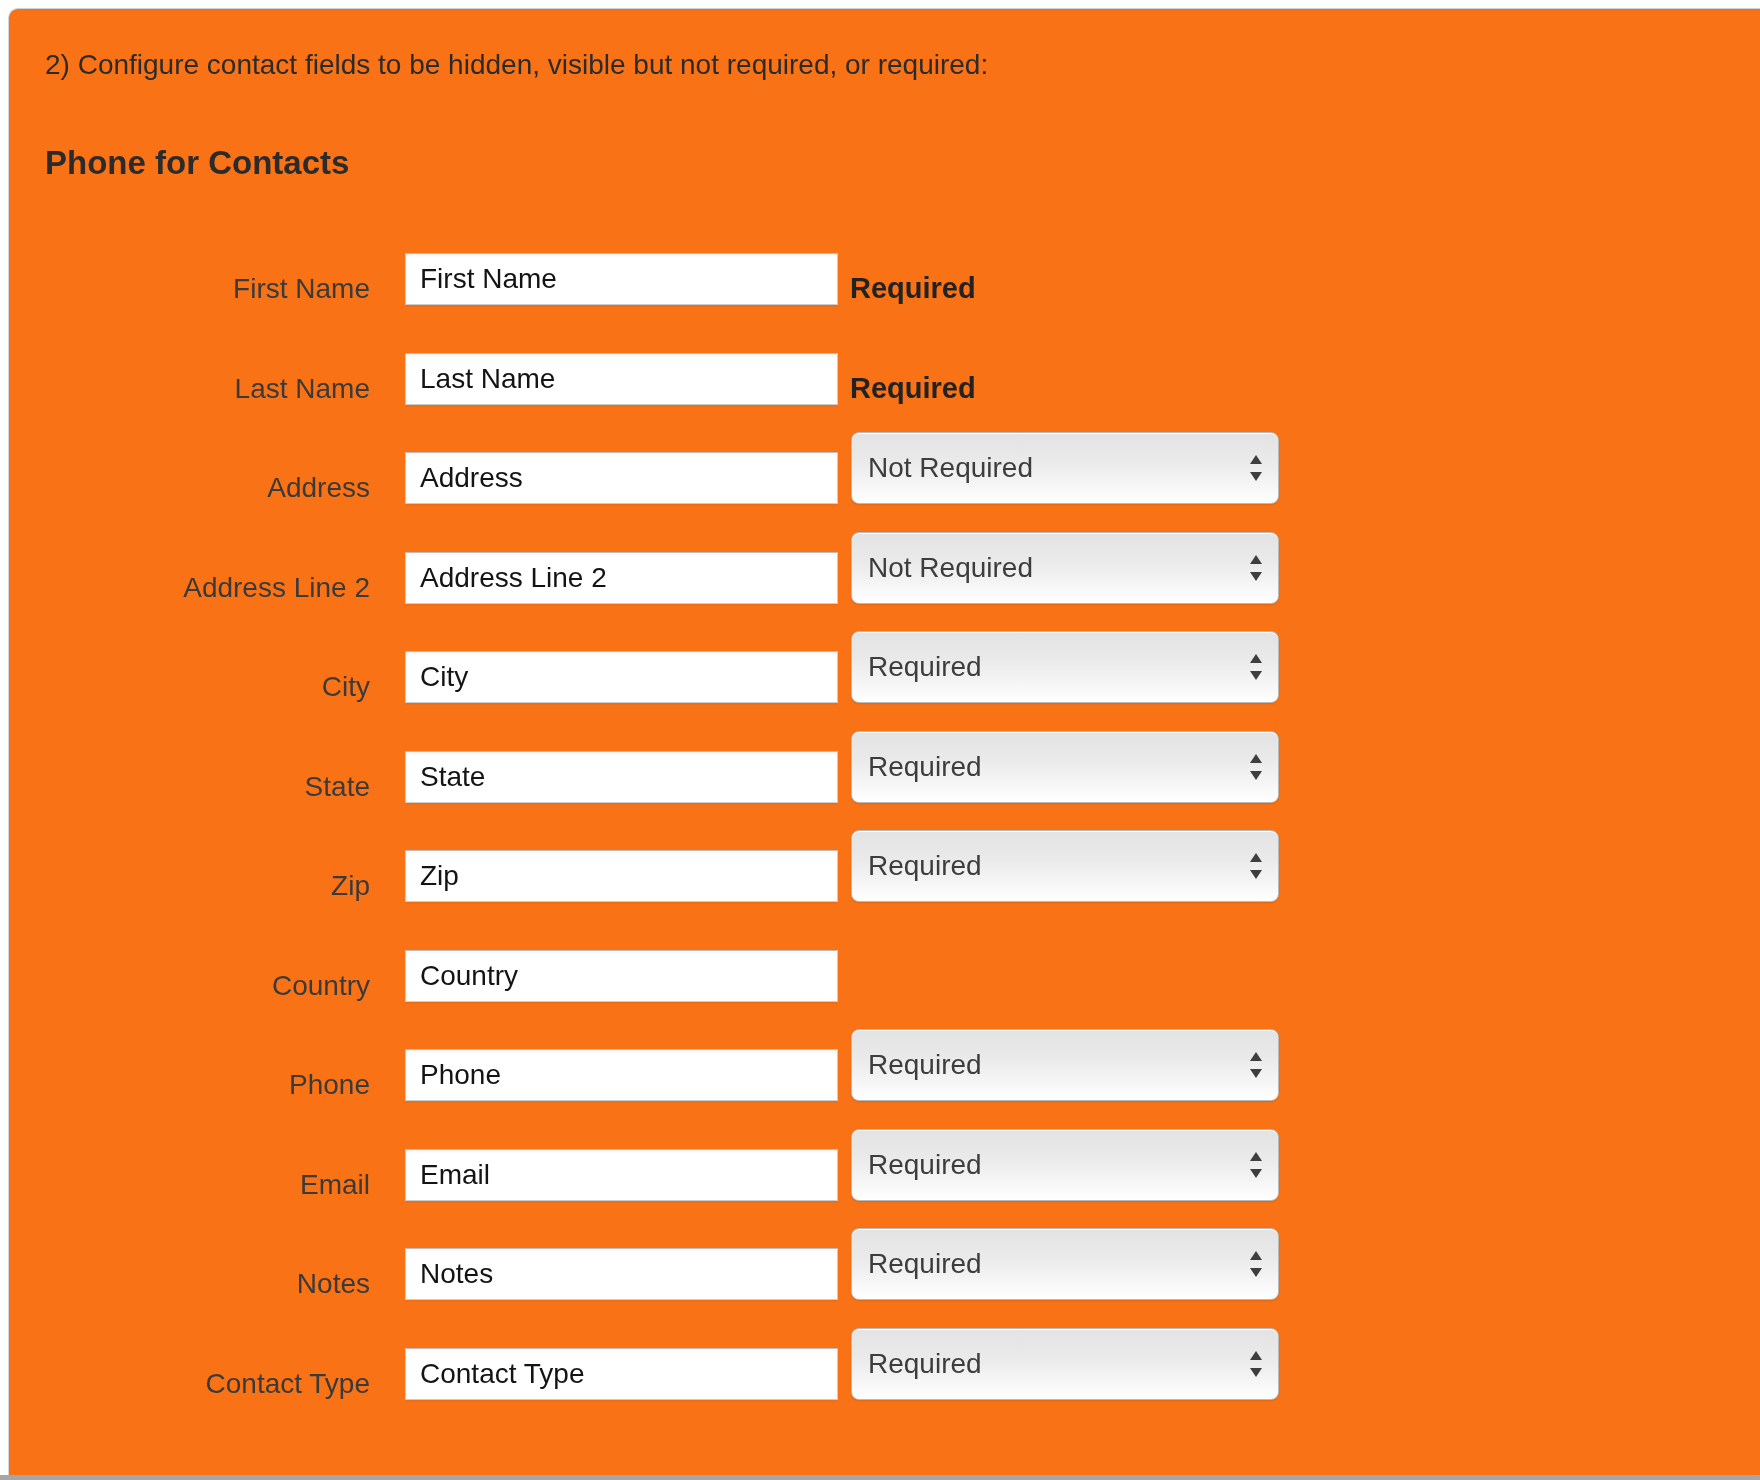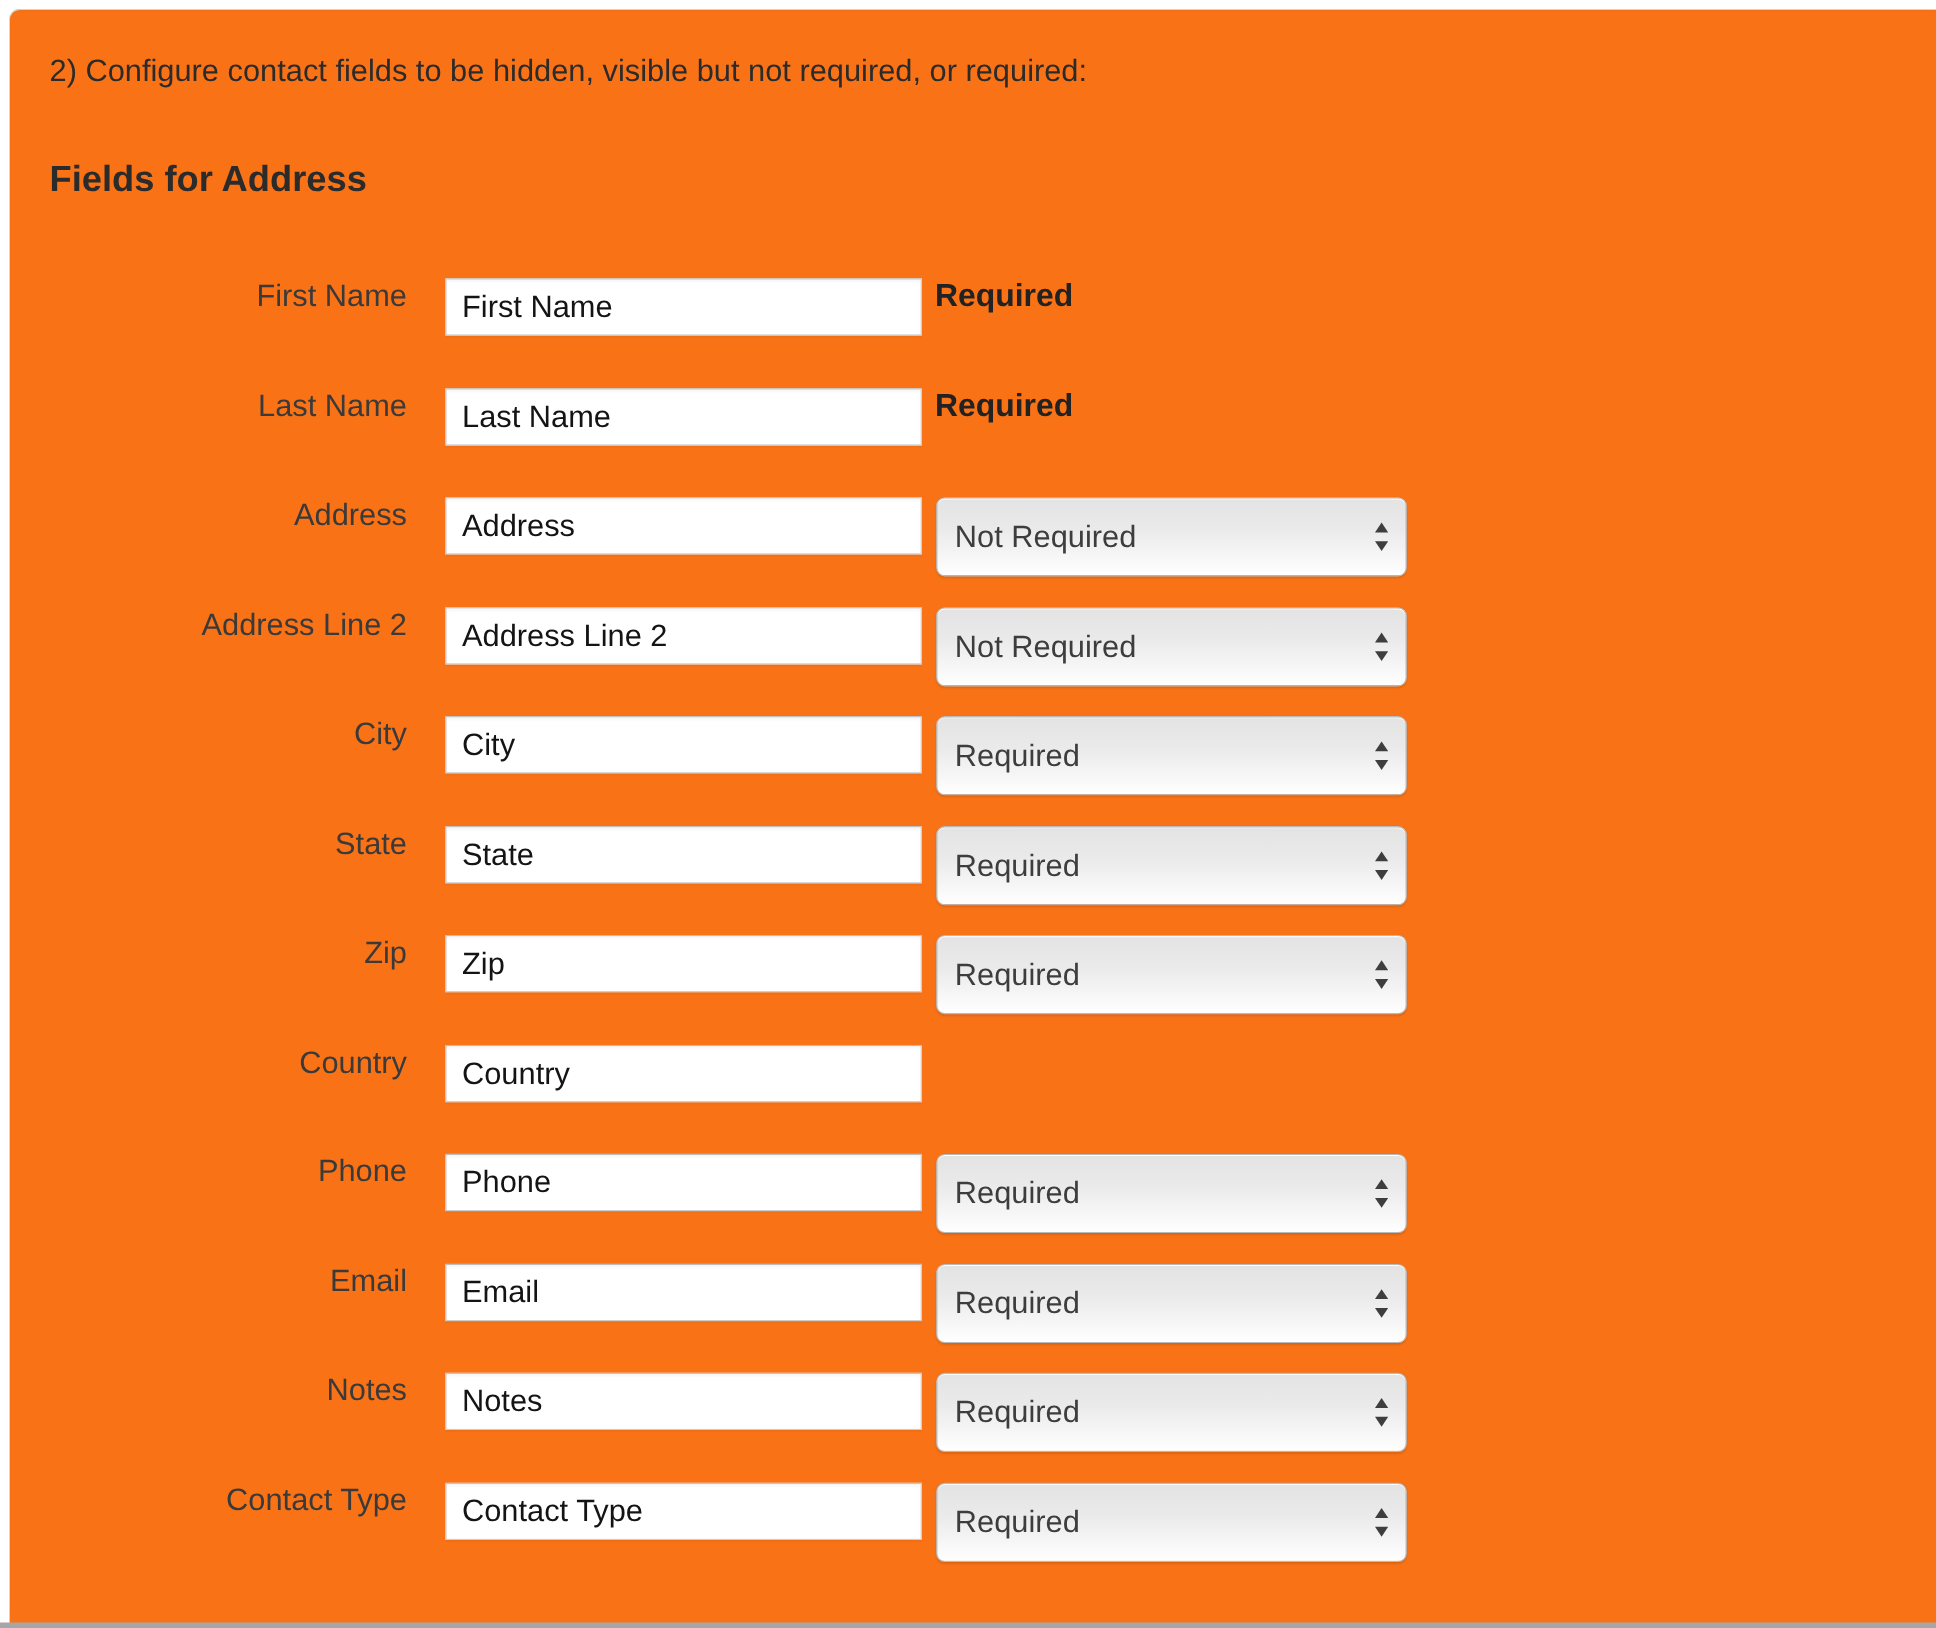--- a/index.html
+++ b/index.html
@@ -44,21 +44,21 @@
     color: #2b2b2b;
   }
   .rows {
     position: absolute;
     left: 0;
     top: 244px;
     right: 0;
   }
   .row {
     display: flex;
-    align-items: flex-start;
+    align-items: flex-end;
     height: 52px;
     margin-bottom: 47.5px;
   }
   .row-label {
     flex: 0 0 auto;
     width: 361px;
     text-align: right;
     font-size: 28px;
     color: #3a3a3a;
   }
@@ -111,21 +111,21 @@
     bottom: 0;
     height: 5px;
     background: #a6a6a6;
   }
 </style>
 </head>
 <body>
 
 <div class="panel">
   <div class="instruction">2) Configure contact fields to be hidden, visible but not required, or required:</div>
-  <div class="section-title">Fields for Address</div>
+  <div class="section-title">Phone for Contacts</div>
   <div class="rows">
   <div class="row">
     <span class="row-label">First Name</span>
     <input class="row-input" type="text" value="First Name" style="">
 
     <span class="status-static">Required</span>
   </div>
 
   <div class="row">
     <span class="row-label">Last Name</span>

